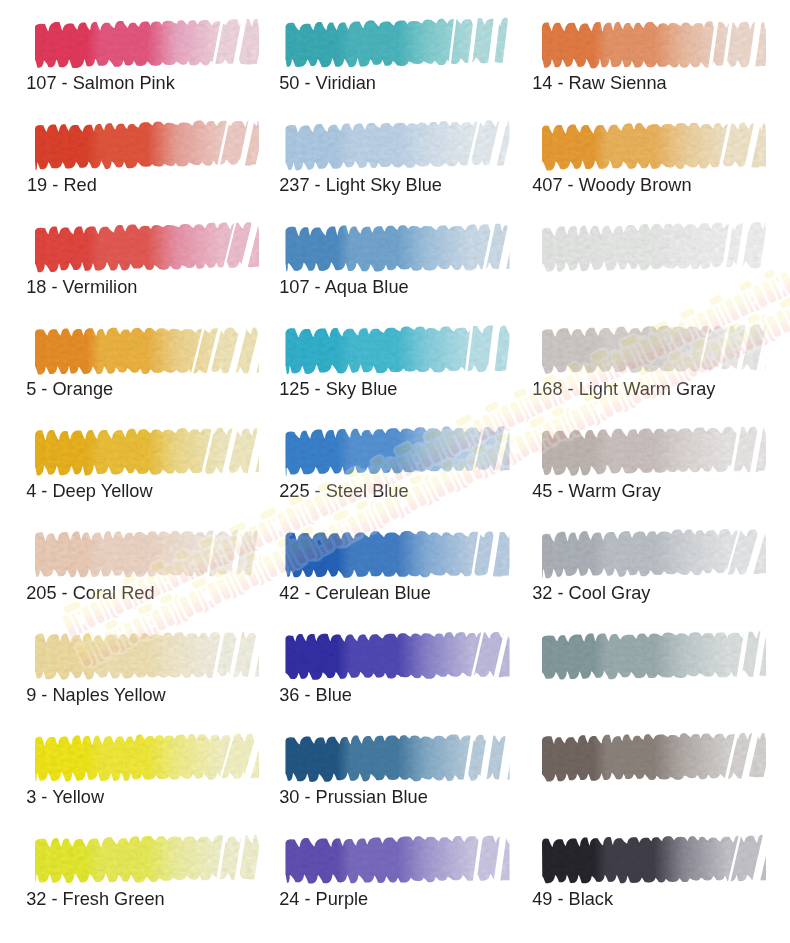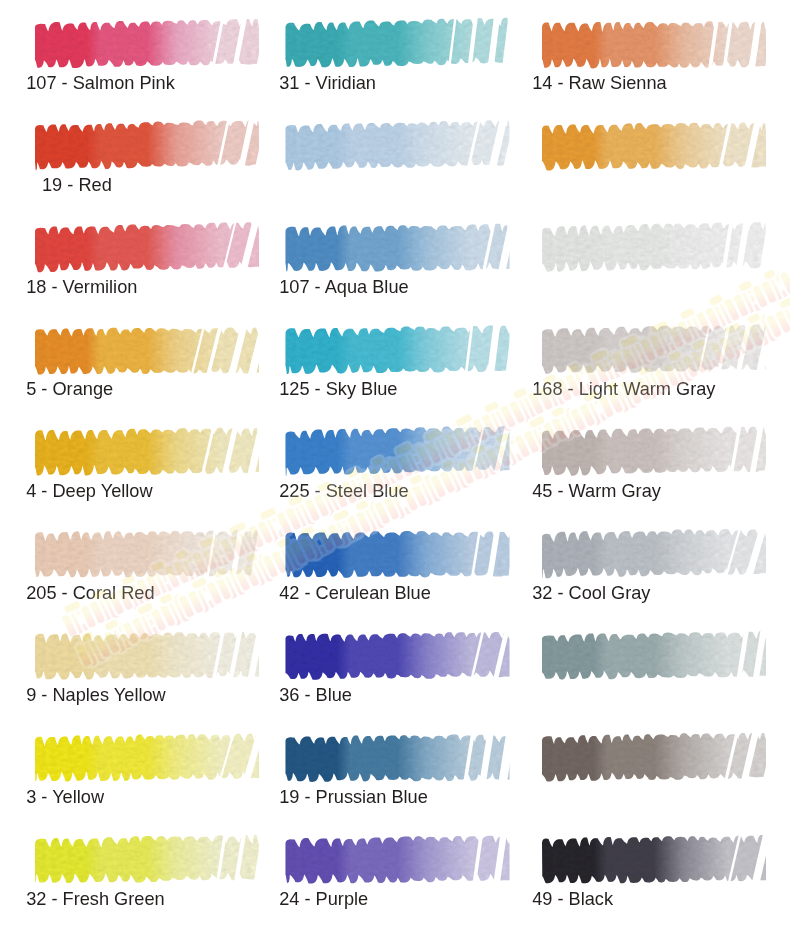--- a/index.html
+++ b/index.html
@@ -551,37 +551,39 @@
         <path d="M0,3.1 C1.3,-0.4 8.5,0.2 11.9,0.8 C13.3,3.7 14.6,6.0 15.6,6.0 C16.5,-0.9 20.5,-0.3 22.9,0.3 C23.9,3.3 25.8,6.8 26.5,6.8 C27.8,-1.7 35.5,-1.1 39.0,-0.5 C40.4,2.4 41.4,6.3 42.5,6.3 C43.4,-2.7 48.7,-2.1 51.2,-1.5 C52.2,1.4 53.1,5.9 53.8,5.9 C54.9,-2.5 60.5,-1.9 63.4,-1.3 C64.6,1.6 66.2,5.8 67.1,5.8 C68.0,-2.2 72.3,-1.6 74.9,-1.0 C76.0,1.5 78.1,4.2 78.9,4.2 C80.1,-1.4 87.6,-0.8 91.1,-0.2 C92.5,1.8 93.6,3.5 94.7,3.5 C95.6,-2.5 100.2,-1.9 102.8,-1.3 C103.9,0.4 105.7,2.3 106.6,2.3 C107.7,-2.4 112.7,-1.8 115.7,-1.2 C116.9,0.0 119.4,0.9 120.4,0.9 C121.5,-3.5 126.3,-2.9 129.5,-2.3 C130.8,-1.3 133.9,-0.0 134.9,-0.0 C135.9,-2.5 140.9,-1.9 143.5,-1.3 C144.6,-0.1 146.1,0.8 146.9,0.8 C148.0,-3.7 154.2,-3.1 157.2,-2.5 C158.5,-1.0 159.7,0.7 160.6,0.7 C161.6,-2.9 167.5,-2.3 170.2,-1.7 C171.2,0.1 171.8,1.6 172.6,1.6 C173.7,-3.6 179.7,-3.0 182.6,-2.4 C183.7,-0.4 184.8,2.2 185.7,2.2 C186.9,-3.2 193.6,-2.6 196.9,-2.0 C198.2,0.3 199.6,2.3 200.6,2.3 C201.7,-4.2 207.9,-3.6 211.1,-3.0 C212.4,-0.4 213.9,3.4 214.9,3.4 C215.7,-5.5 219.5,-4.9 221.5,-4.3 C222.3,-1.5 223.4,3.7 224.0,3.7 L224.0,-0.7 L224.0,40.5 L217.3,40.6 C216.0,42.6 210.5,42.0 206.9,41.4 C205.4,39.1 202.2,34.8 201.1,34.8 C200.1,42.3 194.2,41.7 191.5,41.1 C190.5,39.0 189.9,36.7 189.0,36.7 C187.7,43.0 180.3,42.4 176.8,41.8 C175.3,40.1 173.9,36.8 172.8,36.8 C171.5,42.3 166.4,41.7 162.8,41.1 C161.4,39.7 157.8,38.0 156.6,38.0 C155.7,41.8 150.6,41.2 148.0,40.6 C147.0,39.4 145.8,39.3 145.0,39.3 C143.9,43.6 137.9,43.0 134.9,42.4 C133.6,41.5 132.1,40.2 131.2,40.2 C129.9,43.1 123.4,42.5 119.9,41.9 C118.5,40.5 116.4,39.4 115.3,39.4 C114.4,43.7 108.8,43.1 106.3,42.5 C105.3,40.7 104.8,37.9 104.0,37.9 C102.8,43.8 96.9,43.2 93.6,42.6 C92.2,40.4 89.9,36.9 88.9,36.9 C87.8,43.0 83.1,42.4 80.2,41.8 C79.0,39.1 76.7,37.0 75.8,37.0 C74.7,44.9 69.9,44.3 66.9,43.7 C65.6,40.8 62.9,35.7 61.9,35.7 C60.9,43.5 56.5,42.9 53.7,42.3 C52.6,39.3 50.1,36.1 49.2,36.1 C48.3,44.4 43.0,43.8 40.4,43.2 C39.4,40.3 38.2,36.3 37.4,36.3 C36.4,44.7 30.8,44.1 28.1,43.5 C27.0,40.6 25.9,36.0 25.0,36.0 C24.1,45.1 20.2,44.5 17.7,43.9 C16.6,41.0 14.4,36.7 13.6,36.7 C12.6,44.4 6.7,43.8 3.7,43.2 C2.4,40.3 1.0,37.4 0.0,37.4 Z" fill="url(#g26)" mask="url(#m26)"></path>
       </g>
       <g class="swatch" transform="translate(542.0,737.1)" filter="url(#paper)">
         <path d="M0,3.2 C1.0,-1.7 6.8,-1.1 9.5,-0.5 C10.6,2.4 11.4,6.6 12.2,6.6 C13.1,-0.6 16.7,0.0 19.1,0.6 C20.1,3.6 22.4,6.1 23.1,6.1 C24.1,-0.8 28.9,-0.2 31.6,0.4 C32.8,3.4 34.8,5.8 35.7,5.8 C36.6,-2.8 40.6,-2.2 42.9,-1.6 C43.8,1.4 45.4,6.0 46.2,6.0 C47.2,-1.9 51.3,-1.3 54.3,-0.7 C55.6,2.3 58.8,6.2 59.8,6.2 C60.6,-3.2 65.3,-2.6 67.6,-2.0 C68.5,0.9 69.3,6.0 70.0,6.0 C70.9,-1.7 75.9,-1.1 78.2,-0.5 C79.1,2.1 79.8,4.2 80.5,4.2 C81.3,-3.4 84.5,-2.8 86.7,-2.2 C87.5,0.0 89.8,4.0 90.5,4.0 C91.4,-2.2 95.0,-1.6 97.4,-1.0 C98.4,0.9 100.8,2.7 101.6,2.7 C102.4,-3.6 105.6,-3.0 107.9,-2.4 C108.8,-0.8 111.1,2.0 111.9,2.0 C113.0,-3.3 119.3,-2.7 122.4,-2.1 C123.7,-1.0 125.2,-0.2 126.2,-0.2 C127.1,-2.7 132.0,-2.1 134.5,-1.5 C135.5,-0.4 136.8,0.5 137.6,0.5 C138.5,-4.6 142.1,-4.0 144.6,-3.4 C145.6,-2.1 148.3,0.3 149.1,0.3 C149.9,-3.9 154.7,-3.3 156.9,-2.7 C157.8,-1.2 158.2,1.2 158.9,1.2 C160.0,-4.5 164.2,-3.9 167.1,-3.3 C168.2,-1.5 171.1,1.4 172.0,1.4 C173.0,-4.1 178.2,-3.5 180.8,-2.9 C181.9,-0.9 183.3,1.9 184.2,1.9 C185.1,-3.7 190.8,-3.1 193.5,-2.5 C194.6,-0.3 195.6,1.9 196.5,1.9 C197.3,-4.9 200.8,-4.3 202.9,-3.7 C203.8,-1.2 205.6,2.7 206.3,2.7 C207.3,-5.4 211.4,-4.8 214.1,-4.2 C215.2,-1.5 217.5,1.9 218.4,1.9 C218.8,-5.0 221.2,-4.4 222.4,-3.8 C222.9,-1.1 223.6,2.0 224.0,2.0 L224.0,-1.3 L224.0,39.9 L217.9,40.0 C216.9,40.6 210.5,40.0 207.6,39.4 C206.5,37.0 205.9,34.6 205.0,34.6 C203.9,42.4 199.0,41.8 196.0,41.2 C194.7,39.0 192.0,35.6 191.0,35.6 C190.0,42.7 185.5,42.1 182.7,41.5 C181.5,39.6 178.8,37.0 177.9,37.0 C177.0,42.1 171.5,41.5 168.9,40.9 C167.8,39.3 166.8,37.5 166.0,37.5 C165.1,43.1 160.5,42.5 158.1,41.9 C157.1,40.5 155.8,37.9 155.0,37.9 C154.0,41.8 149.6,41.2 146.8,40.6 C145.6,39.4 142.8,38.5 141.9,38.5 C140.8,43.5 136.3,42.9 133.2,42.3 C132.0,41.3 129.0,39.9 128.0,39.9 C126.9,43.0 121.0,42.4 118.0,41.8 C116.8,40.3 115.3,38.8 114.4,38.8 C113.4,43.6 109.6,43.0 107.0,42.4 C105.9,40.5 103.2,37.2 102.4,37.2 C101.5,42.6 97.5,42.0 95.1,41.4 C94.2,39.2 92.4,37.0 91.7,37.0 C90.9,42.8 86.0,42.2 83.7,41.6 C82.8,39.1 82.0,37.2 81.3,37.2 C80.3,43.2 76.8,42.6 74.2,42.0 C73.2,39.2 70.4,35.4 69.6,35.4 C68.7,43.9 64.1,43.3 61.8,42.7 C60.9,39.8 59.9,36.5 59.2,36.5 C58.1,44.6 51.9,44.0 49.0,43.4 C47.8,40.5 46.9,36.7 46.0,36.7 C45.1,43.8 40.7,43.2 38.3,42.6 C37.3,39.6 35.8,36.9 35.0,36.9 C34.2,44.0 29.5,43.4 27.2,42.8 C26.3,39.9 25.3,36.7 24.5,36.7 C23.6,45.1 18.6,44.5 16.1,43.9 C15.0,41.0 14.0,37.1 13.2,37.1 C12.1,45.3 7.6,44.7 4.7,44.1 C3.5,41.2 0.9,37.3 0.0,37.3 Z" fill="url(#g27)" mask="url(#m27)"></path>
       </g>
       <g class="swatch" transform="translate(542.0,839.1)" filter="url(#paper)">
         <path d="M0,3.3 C0.8,-1.4 4.2,-0.8 6.6,-0.2 C7.5,2.9 9.9,7.8 10.6,7.8 C11.7,-0.7 17.6,-0.1 20.5,0.5 C21.7,3.5 23.0,7.0 23.9,7.0 C25.0,-1.5 31.0,-0.9 34.1,-0.3 C35.3,2.7 37.0,7.3 38.0,7.3 C38.8,-2.5 43.1,-1.9 45.2,-1.3 C46.1,1.7 47.0,6.4 47.7,6.4 C48.8,-1.8 53.0,-1.2 55.9,-0.6 C57.1,2.5 60.2,6.2 61.1,6.2 C61.9,-3.0 66.6,-2.4 68.8,-1.8 C69.7,1.1 70.3,6.0 71.0,6.0 C72.1,-1.8 76.6,-1.2 79.8,-0.6 C81.1,1.8 84.2,4.5 85.2,4.5 C86.2,-2.6 92.2,-2.0 95.0,-1.4 C96.1,0.6 96.9,3.4 97.8,3.4 C98.8,-2.2 104.2,-1.6 106.7,-1.0 C107.8,0.7 108.7,2.1 109.5,2.1 C110.4,-2.7 114.2,-2.1 116.6,-1.5 C117.6,-0.2 119.5,2.2 120.2,2.2 C121.2,-3.6 126.5,-3.0 129.2,-2.4 C130.3,-1.4 131.7,0.9 132.6,0.9 C133.7,-3.0 139.5,-2.4 142.5,-1.8 C143.7,-0.5 145.1,1.8 146.0,1.8 C146.8,-3.6 150.5,-3.0 152.8,-2.4 C153.8,-0.9 155.7,1.4 156.5,1.4 C157.2,-3.1 160.3,-2.5 162.4,-1.9 C163.3,-0.2 165.5,1.7 166.2,1.7 C167.2,-2.4 171.3,-1.8 174.1,-1.2 C175.2,0.8 177.9,2.5 178.7,2.5 C179.8,-3.3 184.7,-2.7 187.5,-2.1 C188.7,0.1 190.9,3.4 191.8,3.4 C192.7,-4.4 196.6,-3.8 199.0,-3.2 C199.9,-0.8 201.7,3.1 202.4,3.1 C203.5,-4.1 208.8,-3.5 211.7,-2.9 C212.8,-0.2 214.5,3.9 215.4,3.9 C216.1,-4.9 219.3,-4.3 221.2,-3.7 C222.0,-0.9 223.4,3.9 224.0,3.9 L224.0,0.0 L224.0,41.1 L218.1,41.2 C217.0,41.9 212.7,41.3 209.8,40.7 C208.6,38.2 205.8,35.9 204.9,35.9 C204.1,42.9 198.8,42.3 196.4,41.7 C195.5,39.5 195.0,35.8 194.3,35.8 C193.4,43.0 187.9,42.4 185.3,41.8 C184.3,39.8 183.6,36.5 182.8,36.5 C181.9,42.0 177.0,41.4 174.4,40.8 C173.4,39.0 171.9,36.8 171.1,36.8 C170.1,42.1 165.0,41.5 162.2,40.9 C161.1,39.3 159.4,38.6 158.5,38.6 C157.6,42.2 153.2,41.6 150.8,41.0 C149.7,39.7 148.1,39.4 147.3,39.4 C146.5,43.8 142.7,43.2 140.5,42.6 C139.5,41.5 137.8,39.2 137.1,39.2 C136.0,43.7 129.8,43.1 126.9,42.5 C125.6,41.3 124.5,39.9 123.5,39.9 C122.7,44.2 119.1,43.6 116.9,43.0 C116.0,41.5 114.1,38.6 113.4,38.6 C112.3,44.1 105.9,43.5 102.8,42.9 C101.5,40.9 100.4,38.7 99.5,38.7 C98.3,44.7 91.6,44.1 88.5,43.5 C87.2,41.1 86.3,36.8 85.3,36.8 C84.5,45.0 80.6,44.4 78.2,43.8 C77.2,41.0 75.2,35.9 74.5,35.9 C73.5,43.7 68.8,43.1 66.2,42.5 C65.2,39.5 63.5,35.9 62.7,35.9 C61.6,43.7 57.2,43.1 54.4,42.5 C53.2,39.5 50.6,36.8 49.7,36.8 C48.6,45.1 42.7,44.5 39.8,43.9 C38.6,40.8 37.4,36.0 36.4,36.0 C35.5,44.9 30.7,44.3 28.1,43.7 C27.1,40.7 25.6,35.9 24.7,35.9 C23.8,44.0 19.6,43.4 17.0,42.8 C16.0,39.8 13.9,36.0 13.1,36.0 C12.0,45.0 6.3,44.4 3.5,43.8 C2.3,40.8 1.2,37.3 0.3,37.3 Z" fill="url(#g28)" mask="url(#m28)"></path>
       </g>
     </svg>
 <div class="label" style="left:26.2px;top:74.0px">107 - Salmon Pink</div>
-<div class="label" style="left:42px;top:175.9px">19 - Red</div>
+<div class="label" style="left:27px;top:175.9px">19 - Red</div>
 <div class="label" style="left:26.2px;top:277.9px">18 - Vermilion</div>
 <div class="label" style="left:26.2px;top:379.9px">5 - Orange</div>
 <div class="label" style="left:26.2px;top:481.8px">4 - Deep Yellow</div>
 <div class="label" style="left:26.2px;top:583.8px">205 - Coral Red</div>
 <div class="label" style="left:26.2px;top:685.7px">9 - Naples Yellow</div>
 <div class="label" style="left:26.2px;top:787.6px">3 - Yellow</div>
 <div class="label" style="left:26.2px;top:889.6px">32 - Fresh Green</div>
-<div class="label" style="left:279.2px;top:74.0px">31 - Viridian</div>
+<div class="label" style="left:279.2px;top:74.0px">50 - Viridian</div>
+<div class="label" style="left:279.2px;top:175.9px">237 - Light Sky Blue</div>
 <div class="label" style="left:279.2px;top:277.9px">107 - Aqua Blue</div>
 <div class="label" style="left:279.2px;top:379.9px">125 - Sky Blue</div>
 <div class="label" style="left:279.2px;top:481.8px">225 - Steel Blue</div>
 <div class="label" style="left:279.2px;top:583.8px">42 - Cerulean Blue</div>
 <div class="label" style="left:279.2px;top:685.7px">36 - Blue</div>
-<div class="label" style="left:279.2px;top:787.6px">19 - Prussian Blue</div>
+<div class="label" style="left:279.2px;top:787.6px">30 - Prussian Blue</div>
 <div class="label" style="left:279.2px;top:889.6px">24 - Purple</div>
 <div class="label" style="left:532.2px;top:74.0px">14 - Raw Sienna</div>
+<div class="label" style="left:532.2px;top:175.9px">407 - Woody Brown</div>
 <div class="label" style="left:532.2px;top:379.9px">168 - Light Warm Gray</div>
 <div class="label" style="left:532.2px;top:481.8px">45 - Warm Gray</div>
 <div class="label" style="left:532.2px;top:583.8px">32 - Cool Gray</div>
 <div class="label" style="left:532.2px;top:889.6px">49 - Black</div>
 <svg id="wm" viewBox="0 0 790 943">
       <defs>
         <linearGradient id="wmg" gradientUnits="userSpaceOnUse" x1="0" y1="-4" x2="0" y2="29">
           <stop offset="0" stop-color="#efe066"></stop>
           <stop offset="0.42" stop-color="#f5ea8e"></stop>
           <stop offset="0.78" stop-color="#f3a695"></stop>

